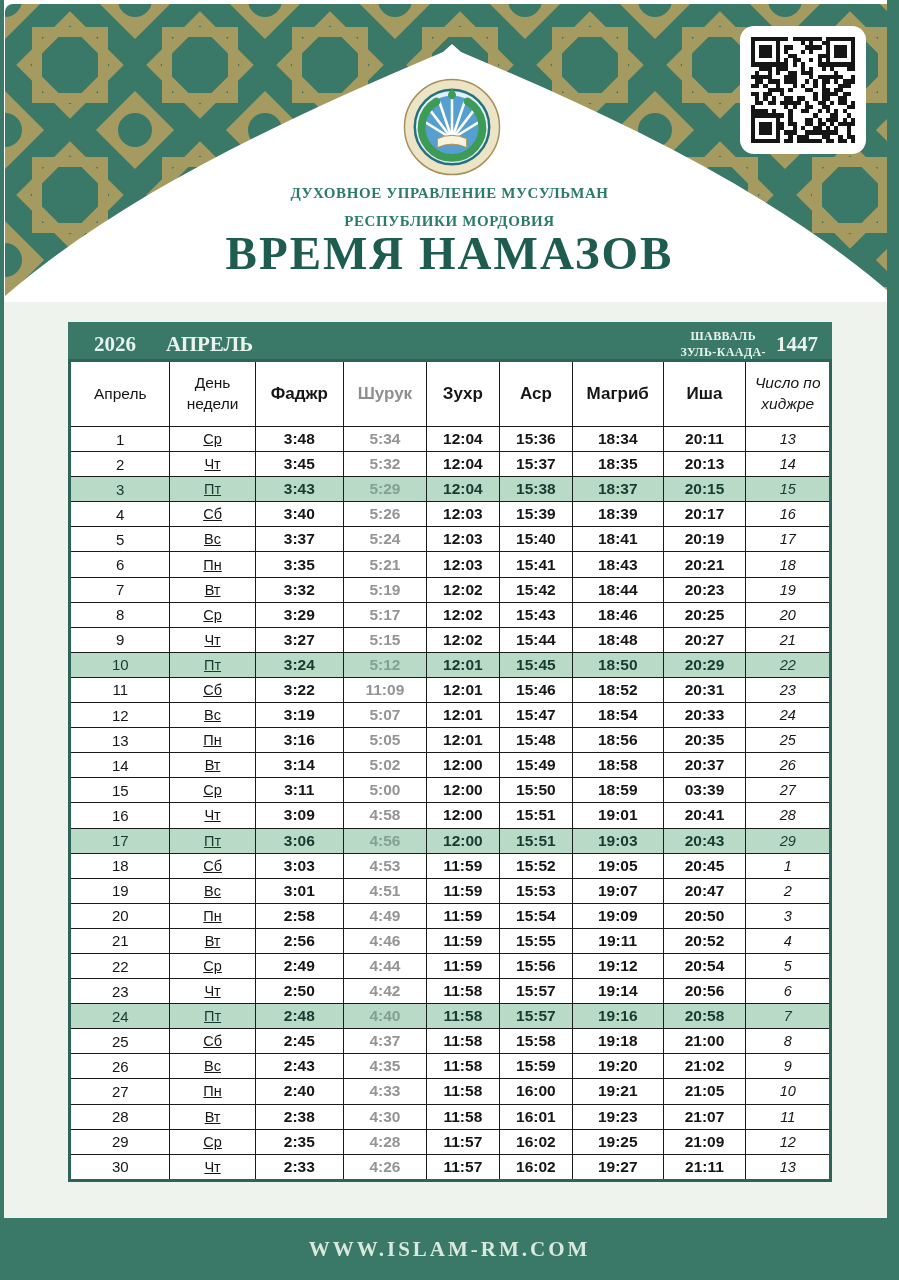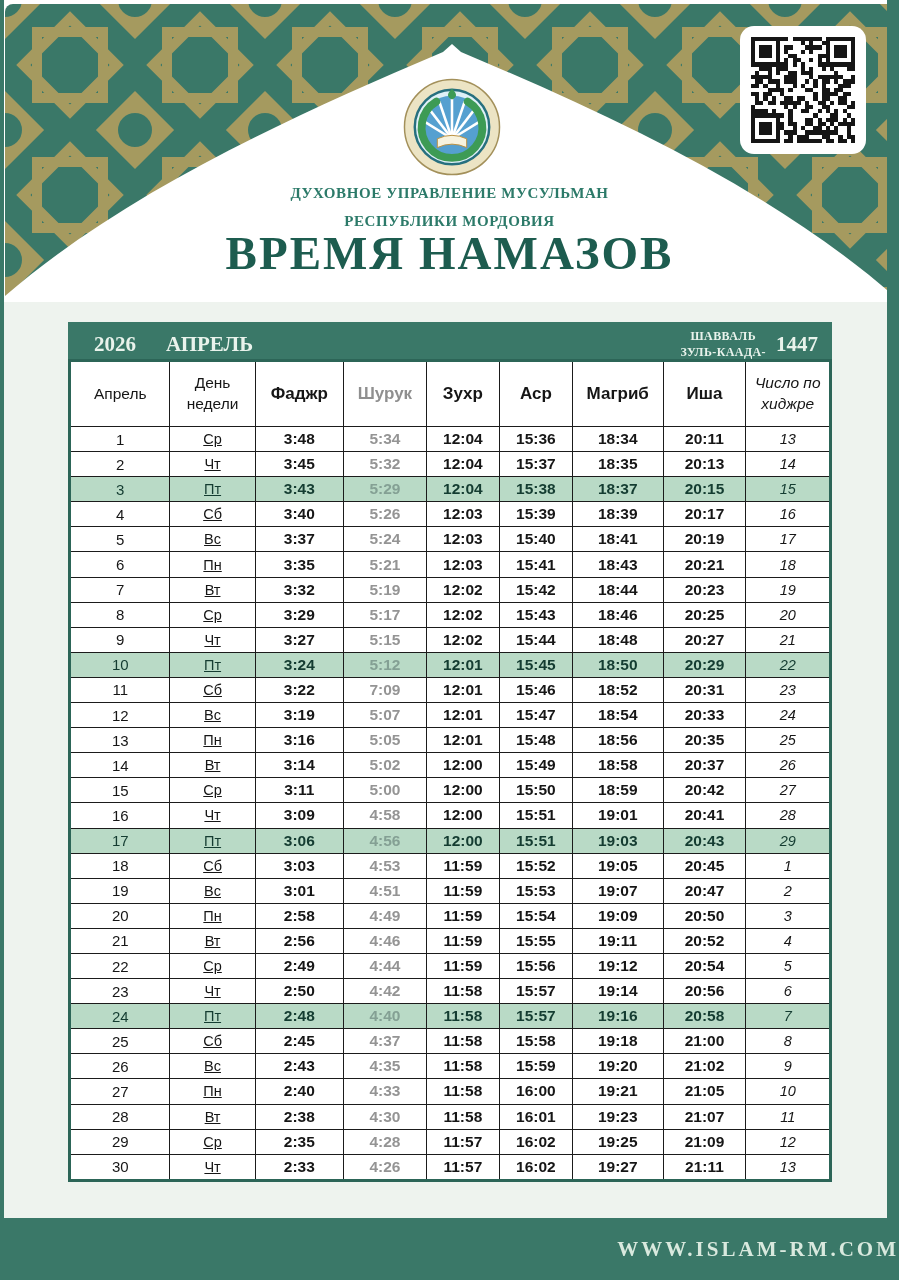--- a/index.html
+++ b/index.html
@@ -67,21 +67,21 @@
   .tbl tbody td.c-day{font-size:14.5px;text-decoration:underline;}
   .tbl tbody td.c-fajr,.tbl tbody td.c-zuhr,.tbl tbody td.c-asr,
   .tbl tbody td.c-maghrib,.tbl tbody td.c-isha{font-weight:bold;font-size:15.5px;}
   .tbl tbody td.c-shuruk{font-weight:bold;font-size:15.5px;color:var(--shuruk-gray);}
   .tbl tbody td.c-hijri{font-style:italic;font-size:14.5px;}
   .tbl tbody tr.hl{background:var(--highlight);}
   .tbl tbody tr.hl td{color:#143c31;}
   .tbl tbody tr.hl td.c-shuruk{color:#84a094;}
   .footer-band{
     position:absolute;left:0;right:0;top:1218px;height:62px;background:var(--teal);
-    display:flex;align-items:center;justify-content:flex-end;
+    display:flex;align-items:center;justify-content:center;
     font-family:"Liberation Serif", serif;font-weight:bold;
     font-size:21px;letter-spacing:3px;color:#d9e9de;
   }
 </style>
 </head>
 <body>
 
 <div>
 
   <div class="table-backdrop"></div>
@@ -910,21 +910,21 @@
           <td class="c-zuhr">12:01</td>
           <td class="c-asr">15:45</td>
           <td class="c-maghrib">18:50</td>
           <td class="c-isha">20:29</td>
           <td class="c-hijri">22</td>
         </tr>
         <tr>
           <td class="c-date">11</td>
           <td class="c-day">Сб</td>
           <td class="c-fajr">3:22</td>
-          <td class="c-shuruk">7:09</td>
+          <td class="c-shuruk">11:09</td>
           <td class="c-zuhr">12:01</td>
           <td class="c-asr">15:46</td>
           <td class="c-maghrib">18:52</td>
           <td class="c-isha">20:31</td>
           <td class="c-hijri">23</td>
         </tr>
         <tr>
           <td class="c-date">12</td>
           <td class="c-day">Вс</td>
           <td class="c-fajr">3:19</td>
@@ -958,21 +958,21 @@
           <td class="c-hijri">26</td>
         </tr>
         <tr>
           <td class="c-date">15</td>
           <td class="c-day">Ср</td>
           <td class="c-fajr">3:11</td>
           <td class="c-shuruk">5:00</td>
           <td class="c-zuhr">12:00</td>
           <td class="c-asr">15:50</td>
           <td class="c-maghrib">18:59</td>
-          <td class="c-isha">20:42</td>
+          <td class="c-isha">03:39</td>
           <td class="c-hijri">27</td>
         </tr>
         <tr>
           <td class="c-date">16</td>
           <td class="c-day">Чт</td>
           <td class="c-fajr">3:09</td>
           <td class="c-shuruk">4:58</td>
           <td class="c-zuhr">12:00</td>
           <td class="c-asr">15:51</td>
           <td class="c-maghrib">19:01</td>

